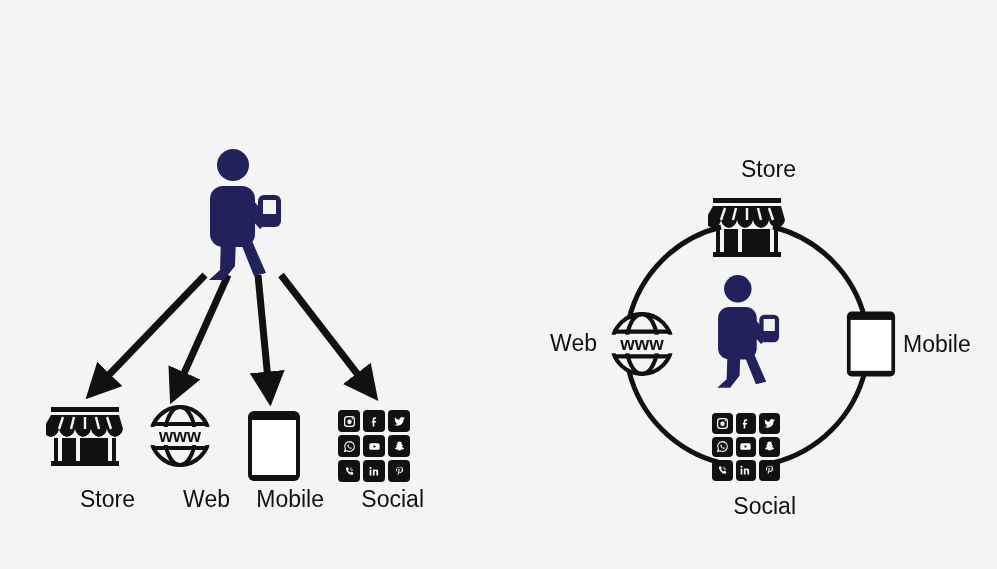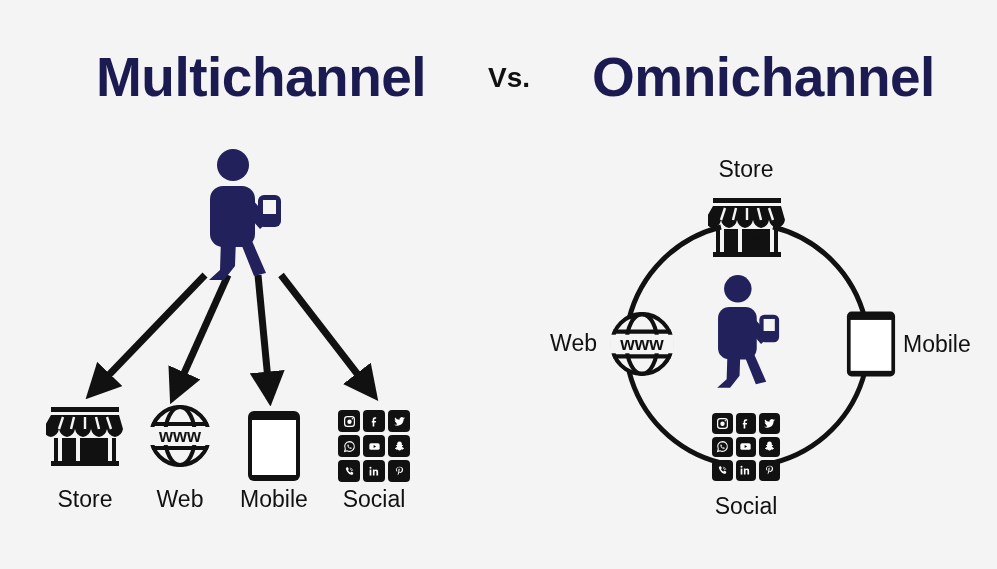--- a/index.html
+++ b/index.html
@@ -52,21 +52,21 @@
   }
 
   
   .abs { position: absolute; }
 
   .channel-label {
     position: absolute;
     font-size: 23px;
     color: #111111;
     white-space: nowrap;
-    text-align: center;
+    text-align: right;
     line-height: 28px;
   }
 
   
   .social-grid {
     position: absolute;
     display: grid;
     grid-template-columns: repeat(3, 1fr);
     grid-template-rows: repeat(3, 1fr);
     gap: 3px;
@@ -78,25 +78,20 @@
     align-items: center;
     justify-content: center;
   }
   .social-cell svg { display: block; }
 </style>
 </head>
 <body>
 
 <div class="stage">
 
-  <div class="title-row">
-    <div class="title-main" id="title-left">Multichannel</div>
-    <div class="title-vs">Vs.</div>
-    <div class="title-main" id="title-right">Omnichannel</div>
-  </div>
 
   <svg class="abs" style="left:0px; top:130px; width:470px; height:280px;" viewBox="0 0 470 280">
     <defs>
       <marker id="arrowhead" markerWidth="5" markerHeight="5" refX="1.2" refY="2.5" orient="auto" markerUnits="strokeWidth">
         <path d="M0,0 L5,2.5 L0,5 Z" fill="#111111"></path>
       </marker>
     </defs>
 
     <line x1="205" y1="145" x2="104" y2="250" stroke="#111111" stroke-width="7" marker-end="url(#arrowhead)"></line>
 

